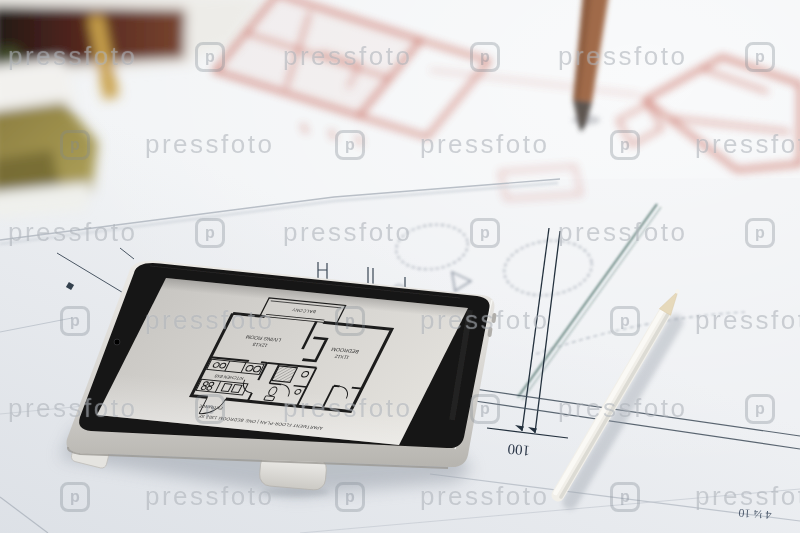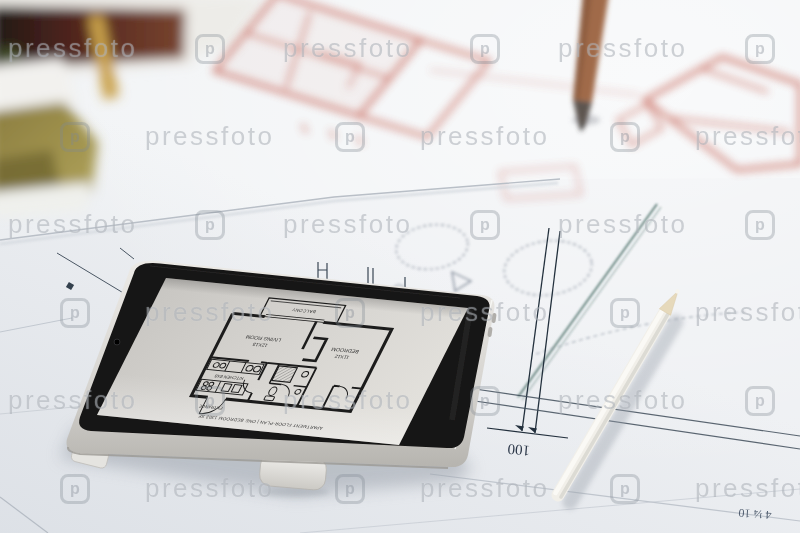--- a/index.html
+++ b/index.html
@@ -1,19 +1,19 @@
 <!DOCTYPE html>
 <html><head>
 <meta charset="utf-8">
 <style>
   html,body{margin:0;padding:0;background:#222;}
   .stage{position:relative;width:800px;height:533px;overflow:hidden;background:#eef0f3;
          font-family:"Liberation Sans",sans-serif;}
   .stage svg{position:absolute;left:0;top:0;}
-  .wm-layer{position:absolute;left:0;top:8px;width:800px;height:388px;pointer-events:none;z-index:5;}
+  .wm-layer{position:absolute;left:0;top:16px;width:800px;height:388px;pointer-events:none;z-index:5;}
   .wm-text{position:absolute;font-family:"Liberation Sans",sans-serif;font-weight:300;
            font-size:26px;line-height:30px;letter-spacing:2.5px;color:rgba(128,136,147,.38);
            text-shadow:0 0 1px rgba(255,255,255,.4);white-space:nowrap;}
   .wm-logo{position:absolute;width:24px;height:24px;border:3px solid rgba(128,136,147,.33);
            border-radius:8px;display:flex;align-items:center;justify-content:center;
            font-weight:bold;font-size:16px;color:rgba(128,136,147,.38);}
   text{font-family:"Liberation Sans",sans-serif;}
   .serif{font-family:"Liberation Serif",serif;}
 </style>
 </head>

